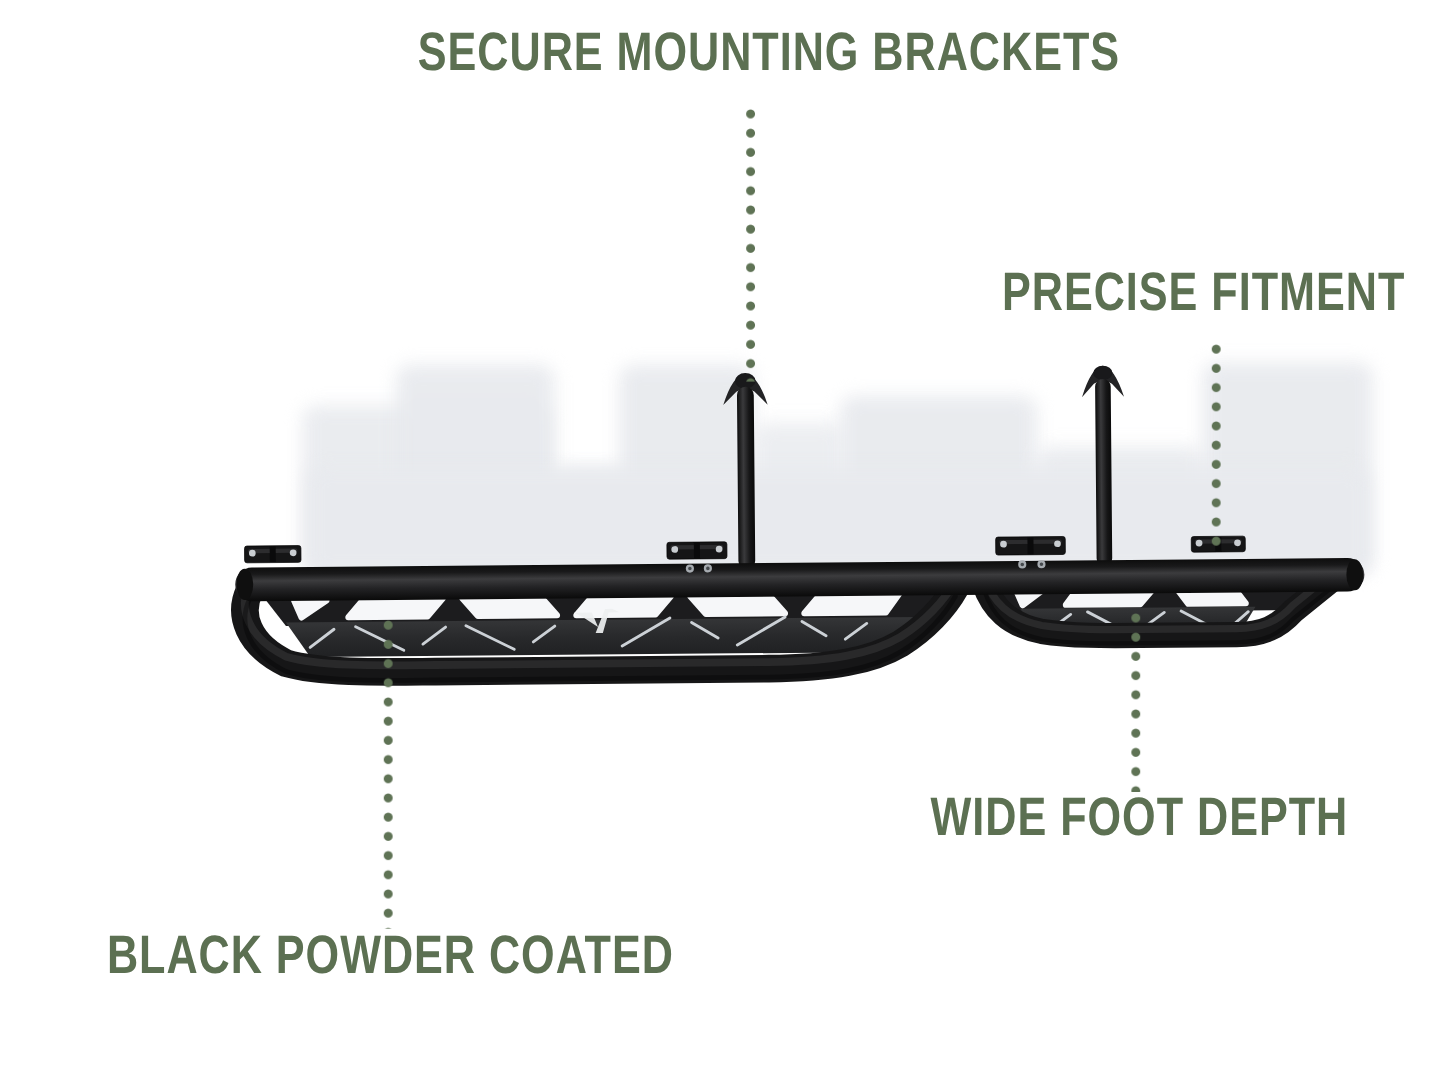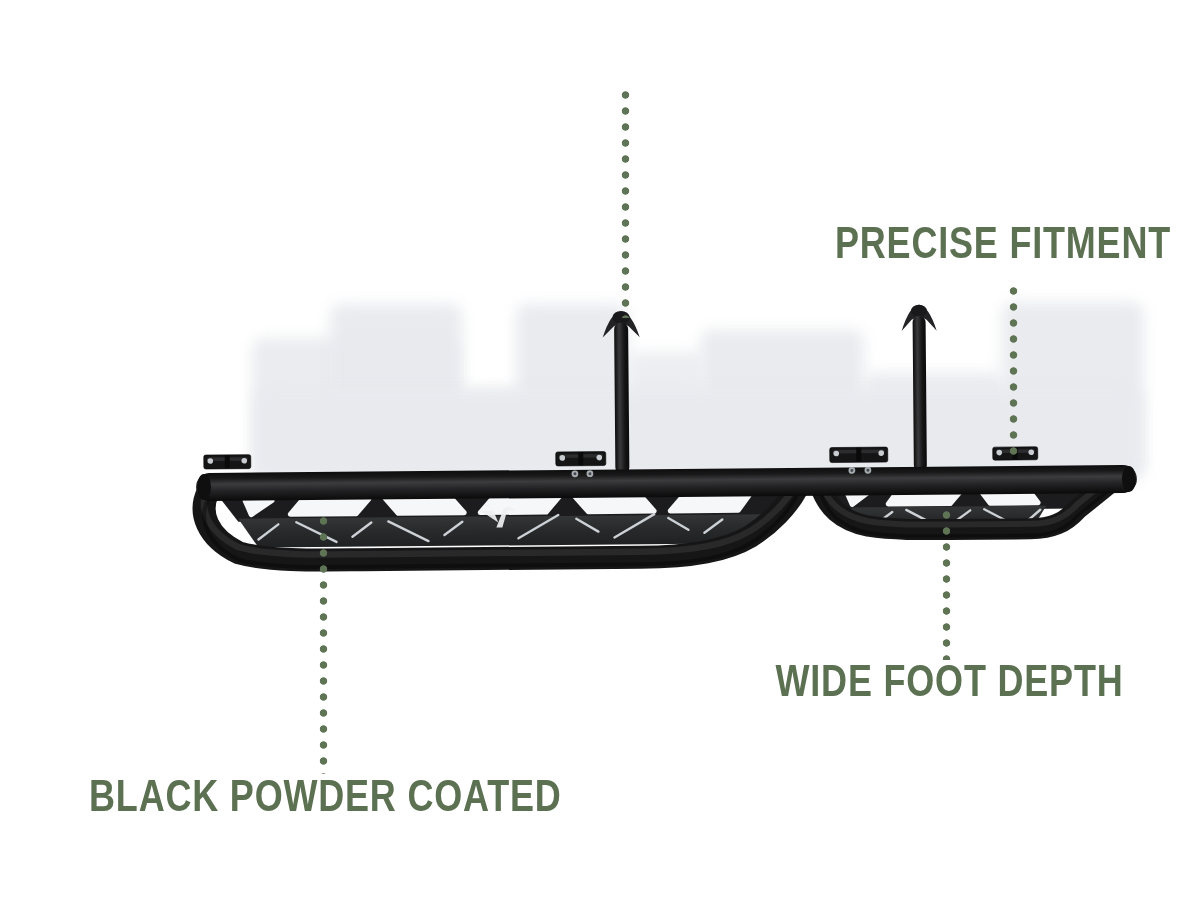--- a/index.html
+++ b/index.html
@@ -198,20 +198,23 @@
         <circle cx="1031.5" cy="455.5" r="2.8" fill="#c9cdd1"></circle>
       </g>
     </g>
   </svg>
 
   <div class="leader leader-secure"></div>
   <div class="leader leader-fitment"></div>
   <div class="leader leader-depth"></div>
   <div class="leader leader-powder"></div>
 
+  <div class="label label-secure">
+    <span>SECURE MOUNTING BRACKETS</span>
+  </div>
   <div class="label label-fitment">
     <span>PRECISE FITMENT</span>
   </div>
   <div class="label label-depth">
     <span>WIDE FOOT DEPTH</span>
   </div>
   <div class="label label-powder">
     <span>BLACK POWDER COATED</span>
   </div>
 

